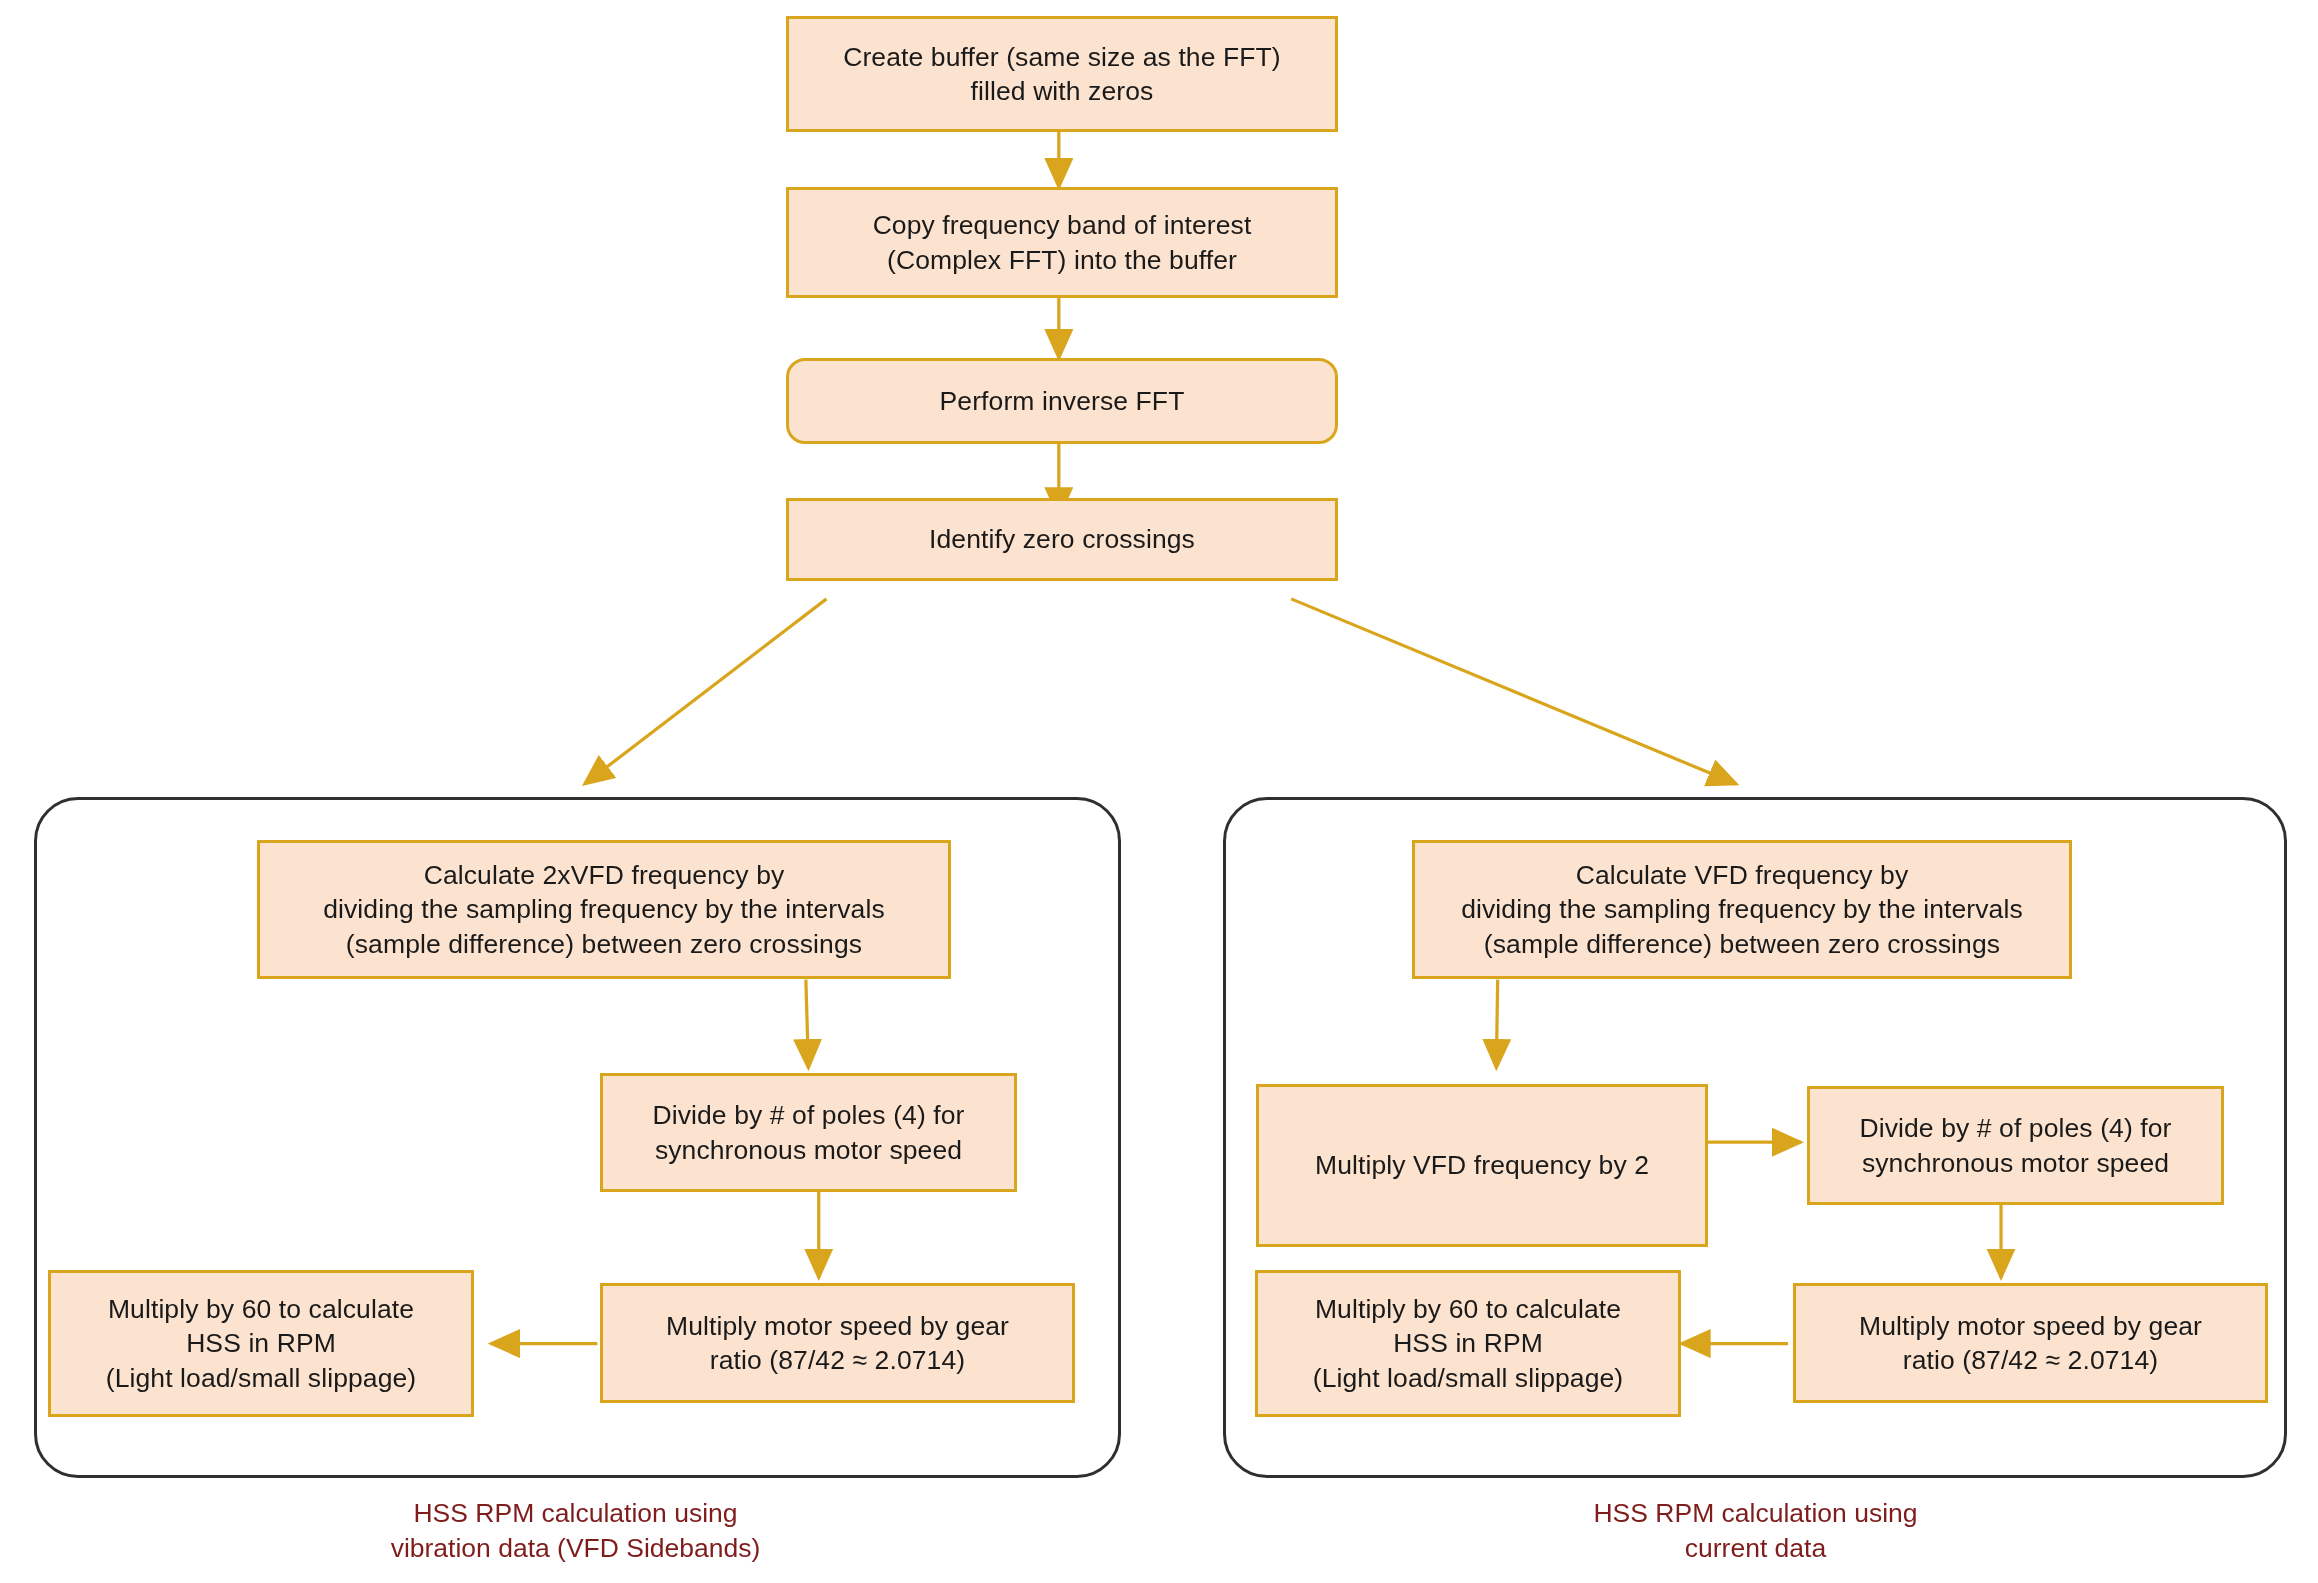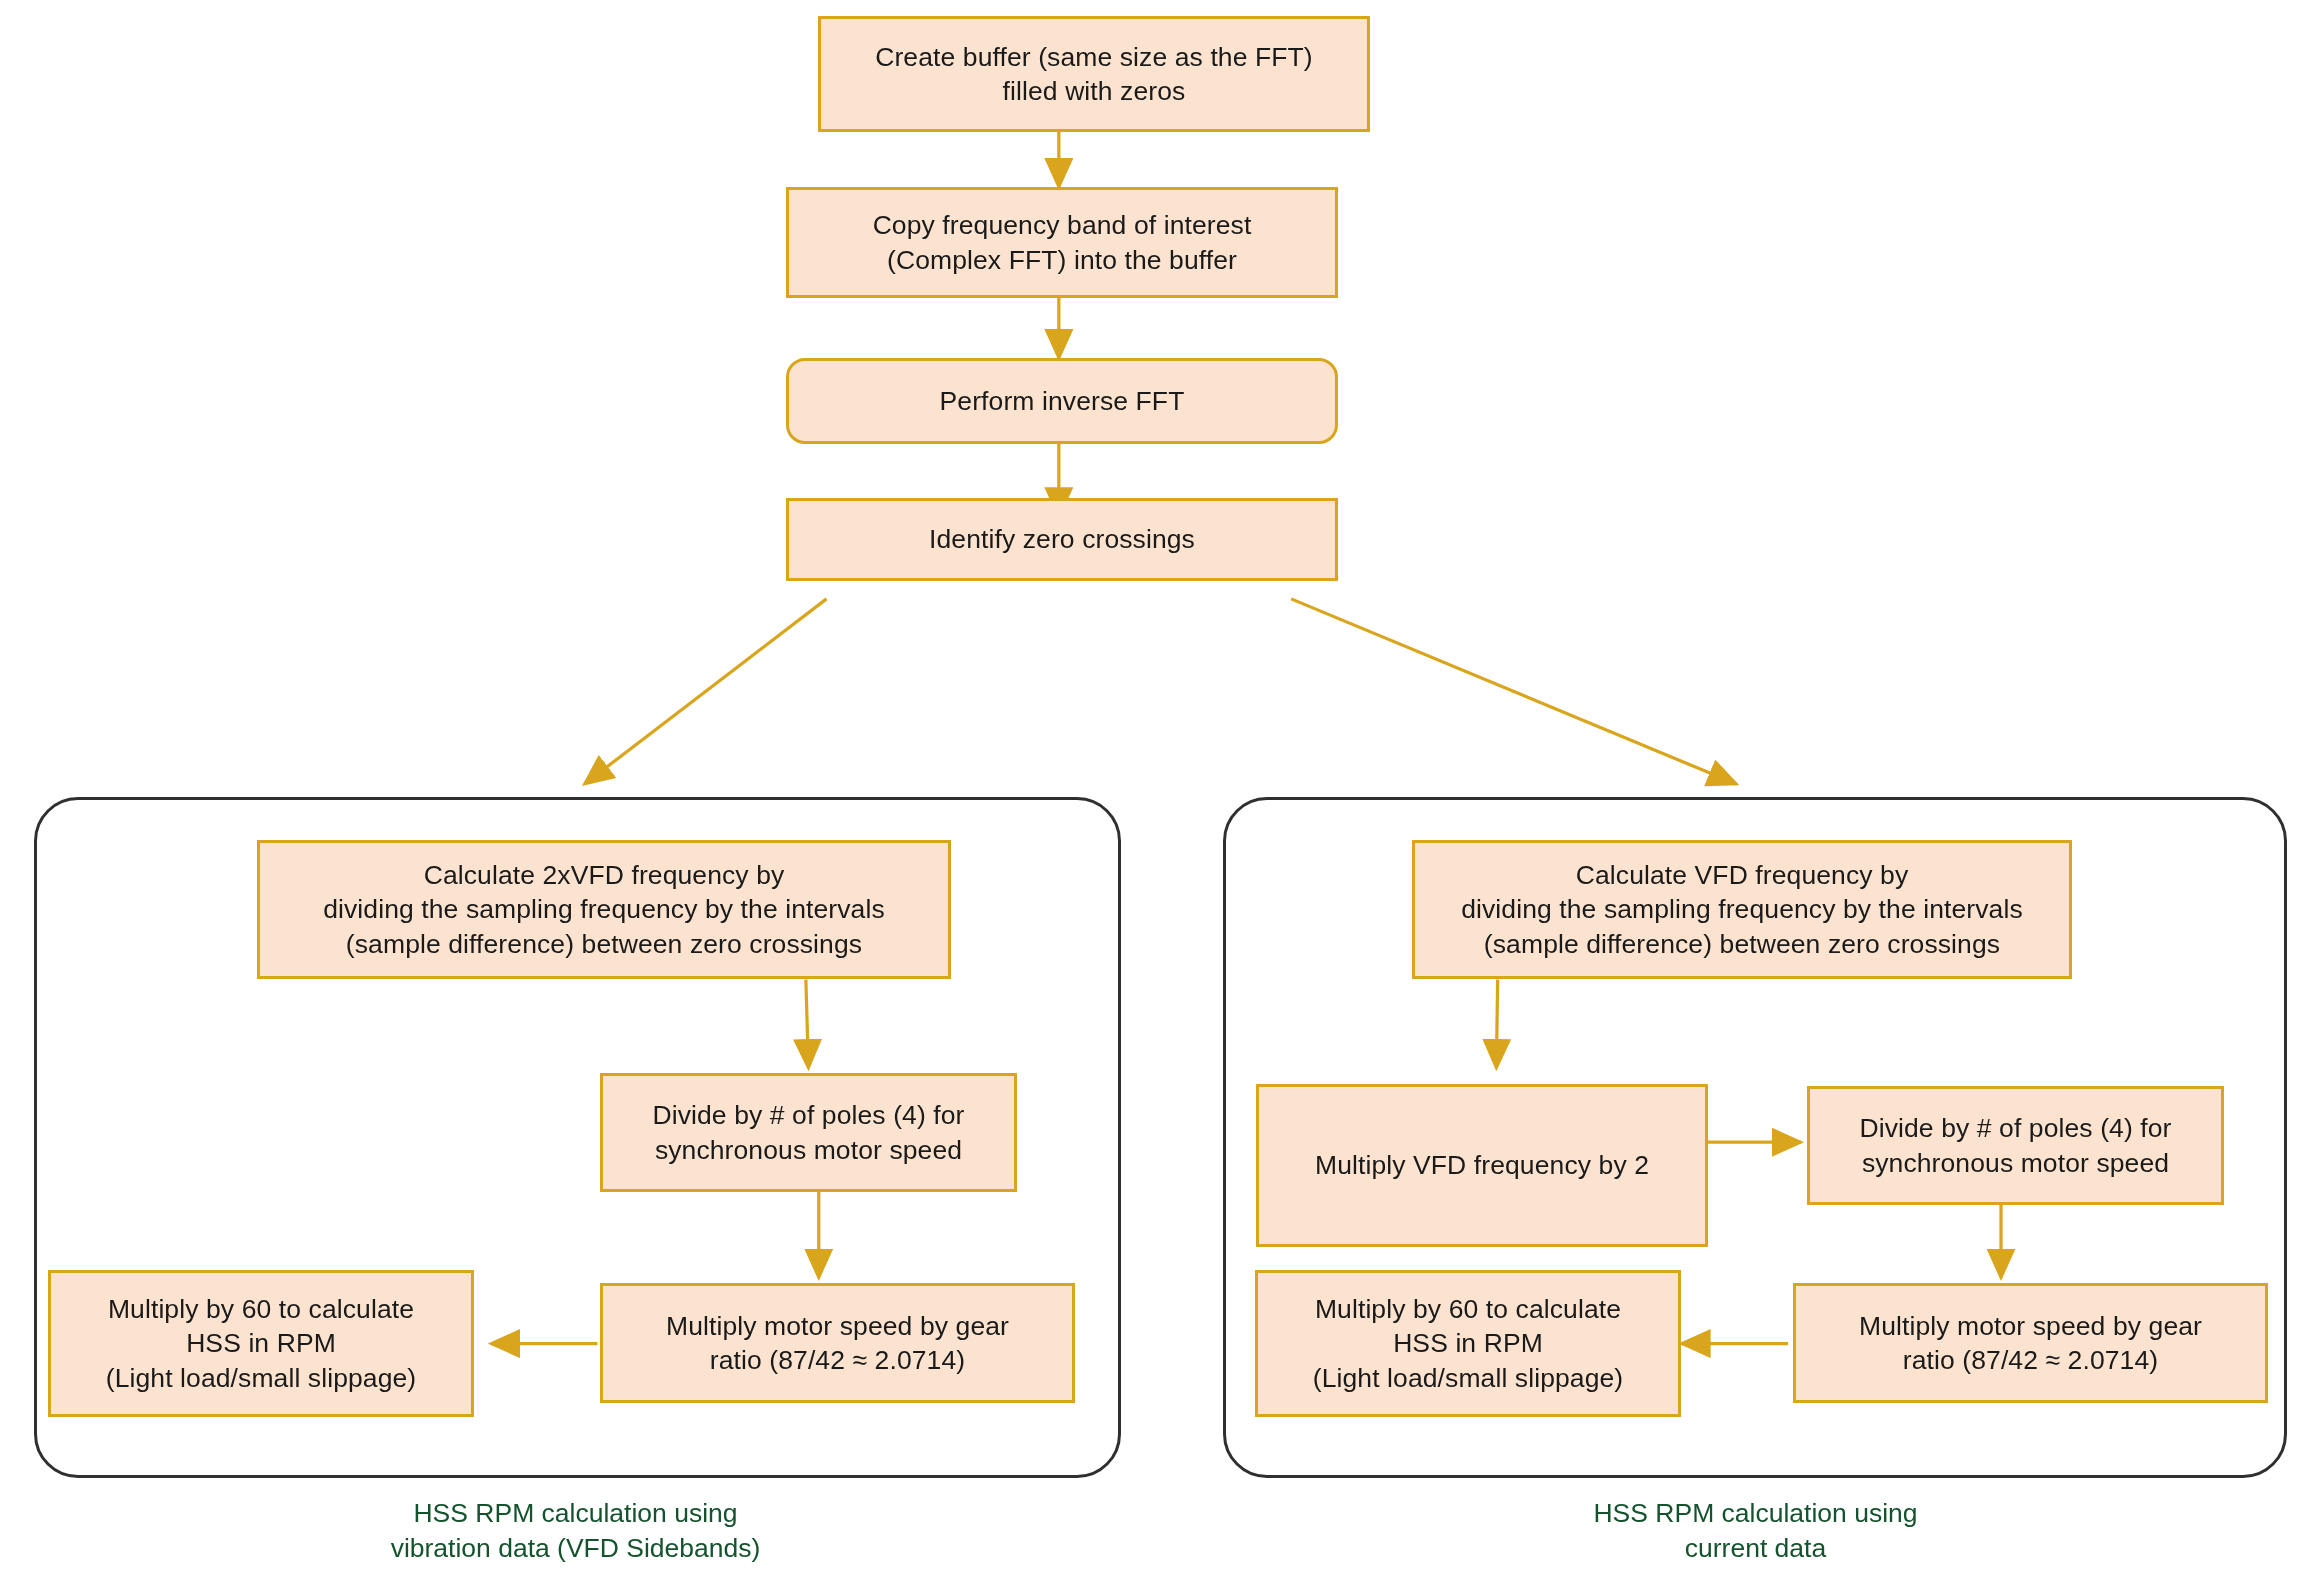--- a/index.html
+++ b/index.html
@@ -43,21 +43,21 @@
     position: absolute;
     box-sizing: border-box;
     border: 3.2px solid #2f2f2f;
     border-radius: 44px;
     background: transparent;
     z-index: 1;
   }
   .group-caption {
     position: absolute;
     text-align: center;
-    color: #14532d;
+    color: #7f1d1d;
     font-size: 26.5px;
     line-height: 1.32;
     white-space: pre-line;
     z-index: 2;
   }
 </style>
 </head>
 <body>
 
 <div id="stage">
@@ -79,21 +79,21 @@
     <path d="M1248,1518 L1252,1655" stroke="#d9a51c" stroke-width="5" fill="none" marker-end="url(#ah)"></path>
     <path d="M1268,1846 L1268,1980" stroke="#d9a51c" stroke-width="5" fill="none" marker-end="url(#ah)"></path>
     <path d="M925,2082 L760,2082" stroke="#d9a51c" stroke-width="5" fill="none" marker-end="url(#ah)"></path>
 
     <path d="M2320,1518 L2318,1655" stroke="#d9a51c" stroke-width="5" fill="none" marker-end="url(#ah)"></path>
     <path d="M2645,1770 L2790,1770" stroke="#d9a51c" stroke-width="5" fill="none" marker-end="url(#ah)"></path>
     <path d="M3100,1846 L3100,1980" stroke="#d9a51c" stroke-width="5" fill="none" marker-end="url(#ah)"></path>
     <path d="M2770,2082 L2605,2082" stroke="#d9a51c" stroke-width="5" fill="none" marker-end="url(#ah)"></path>
   </svg>
 
-  <div class="node" style="left:786px; top:16px; width:552px; height:116px;margin-left:32px;">Create buffer (same size as the FFT)
+  <div class="node" style="left:786px; top:16px; width:552px; height:116px;">Create buffer (same size as the FFT)
 filled with zeros</div>
 
   <div class="node" style="left:786px; top:187px; width:552px; height:111px;">Copy frequency band of interest
 (Complex FFT) into the buffer</div>
 
   <div class="node" style="left:786px; top:358px; width:552px; height:86px;border-radius:19px;">Perform inverse FFT</div>
 
   <div class="node" style="left:786px; top:498px; width:552px; height:83px;">Identify zero crossings</div>
 
   <div class="group-box" style="left:34px; top:797px; width:1087px; height:681px;"></div>

